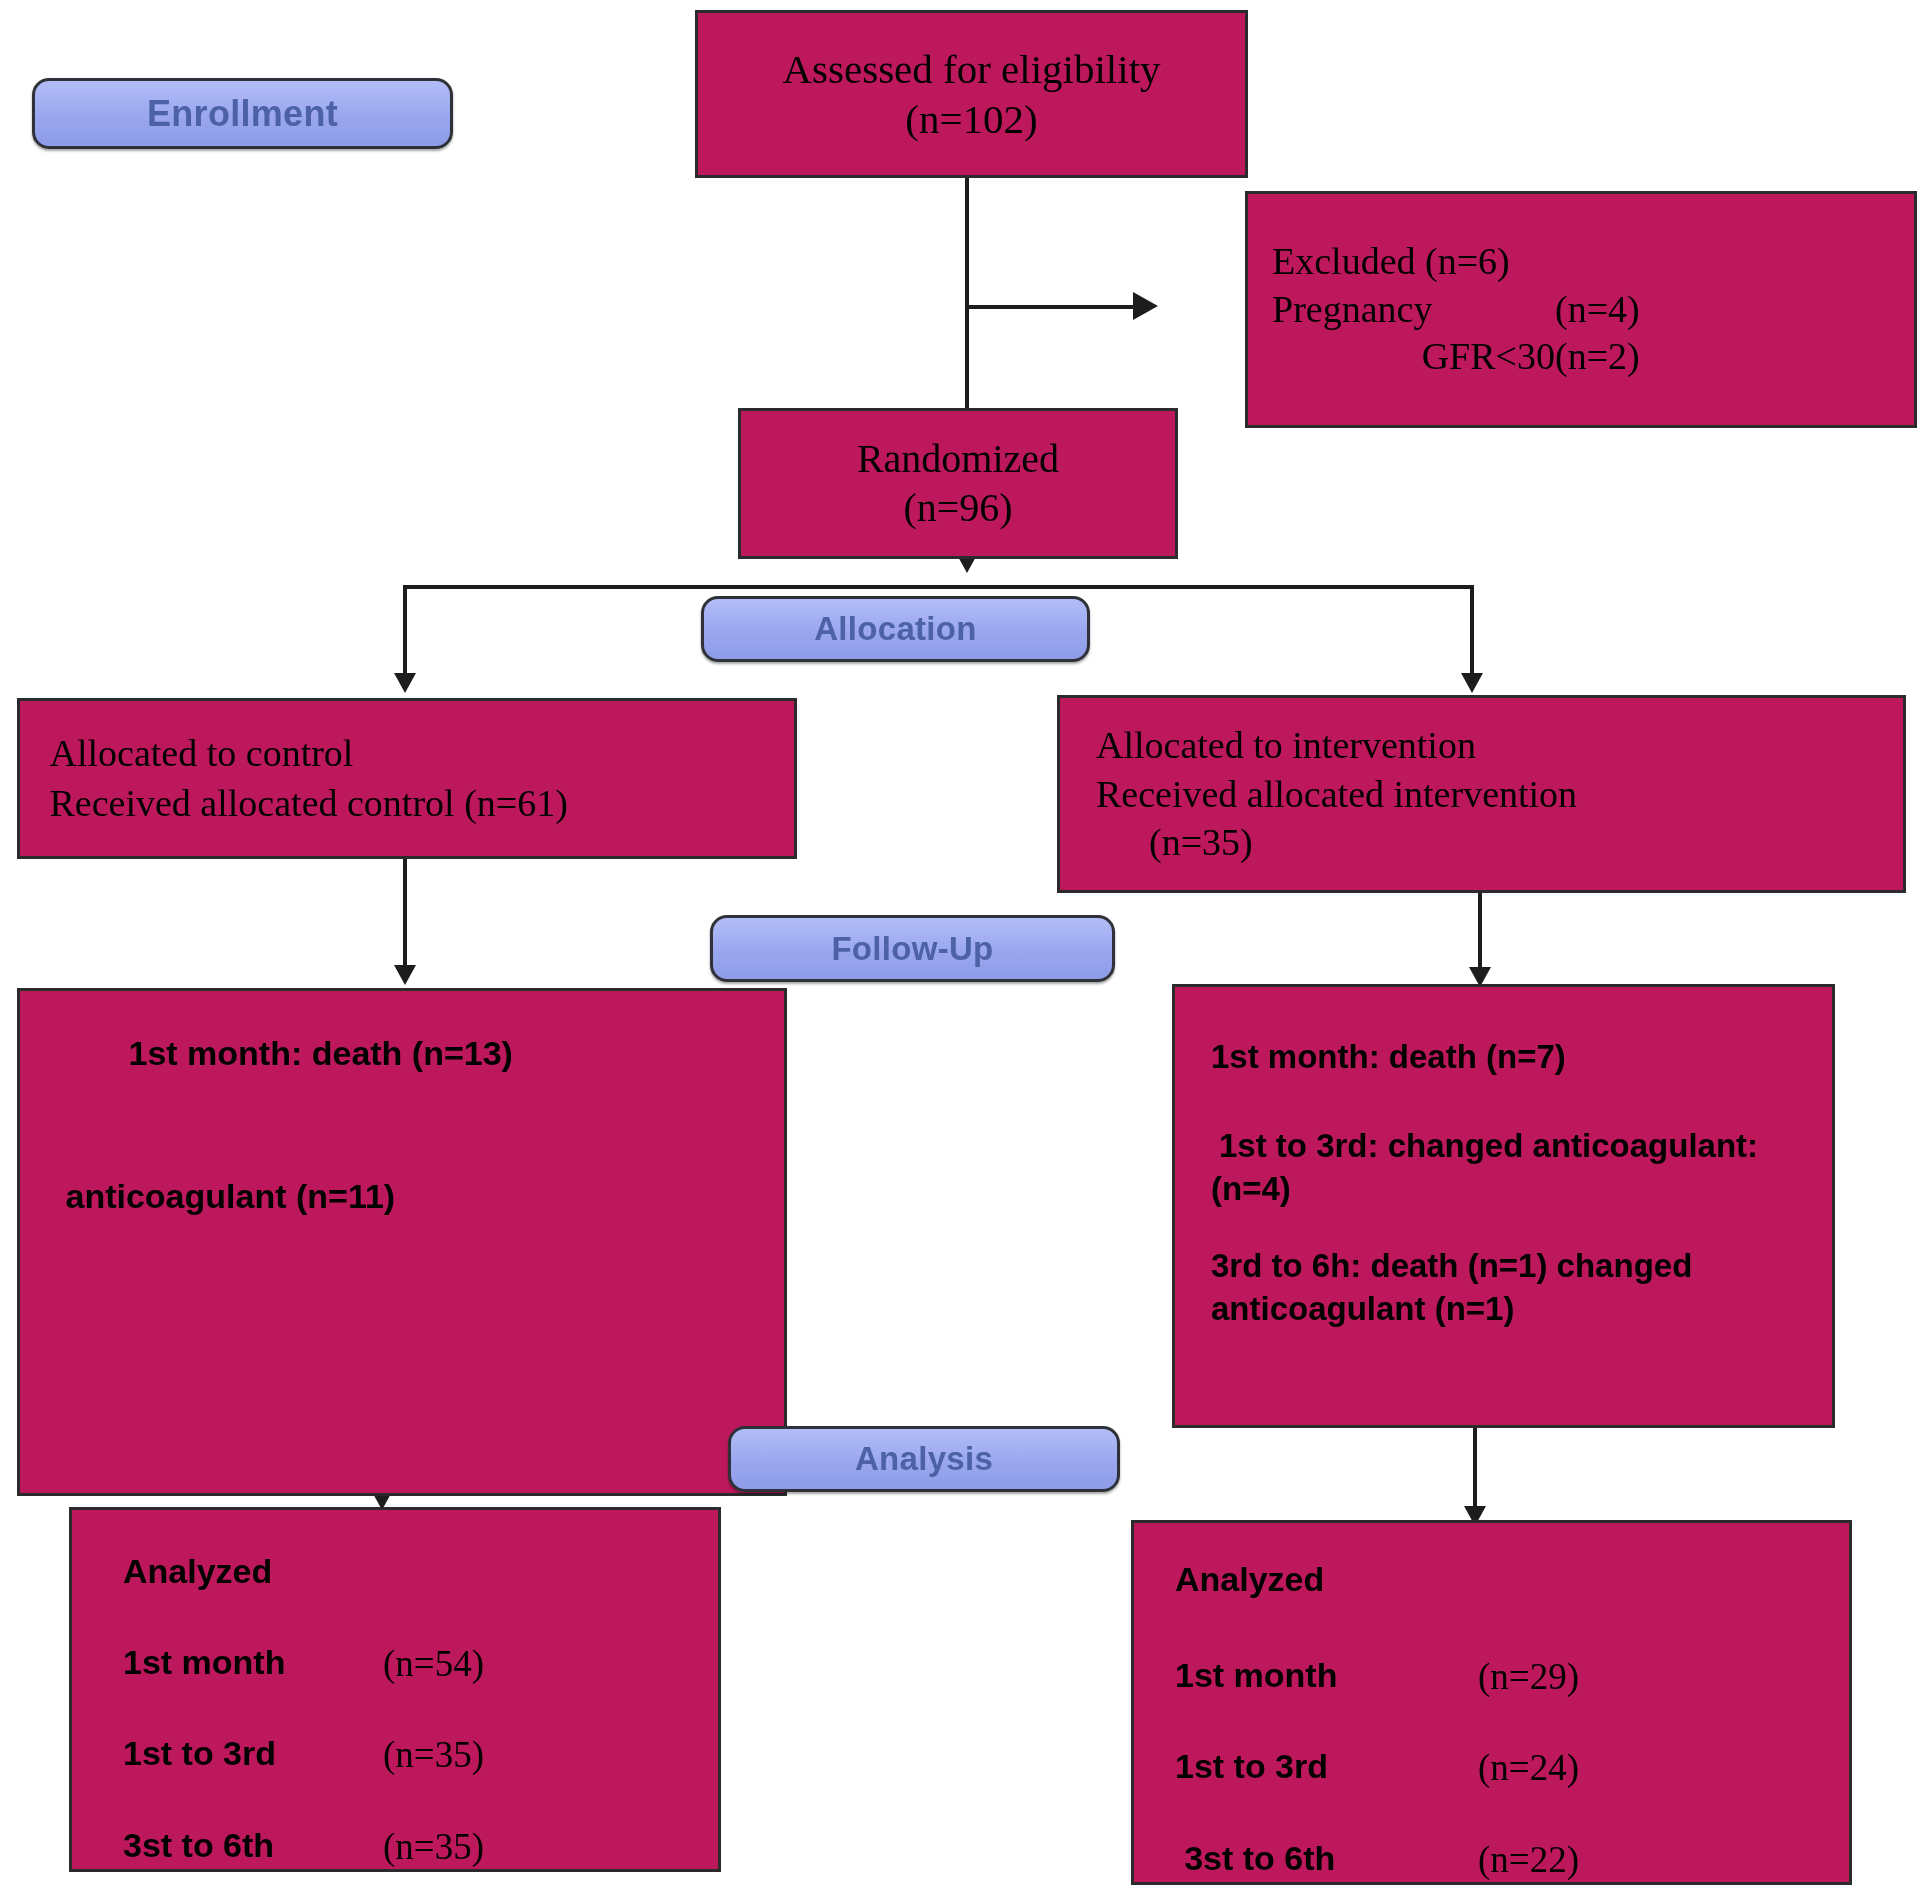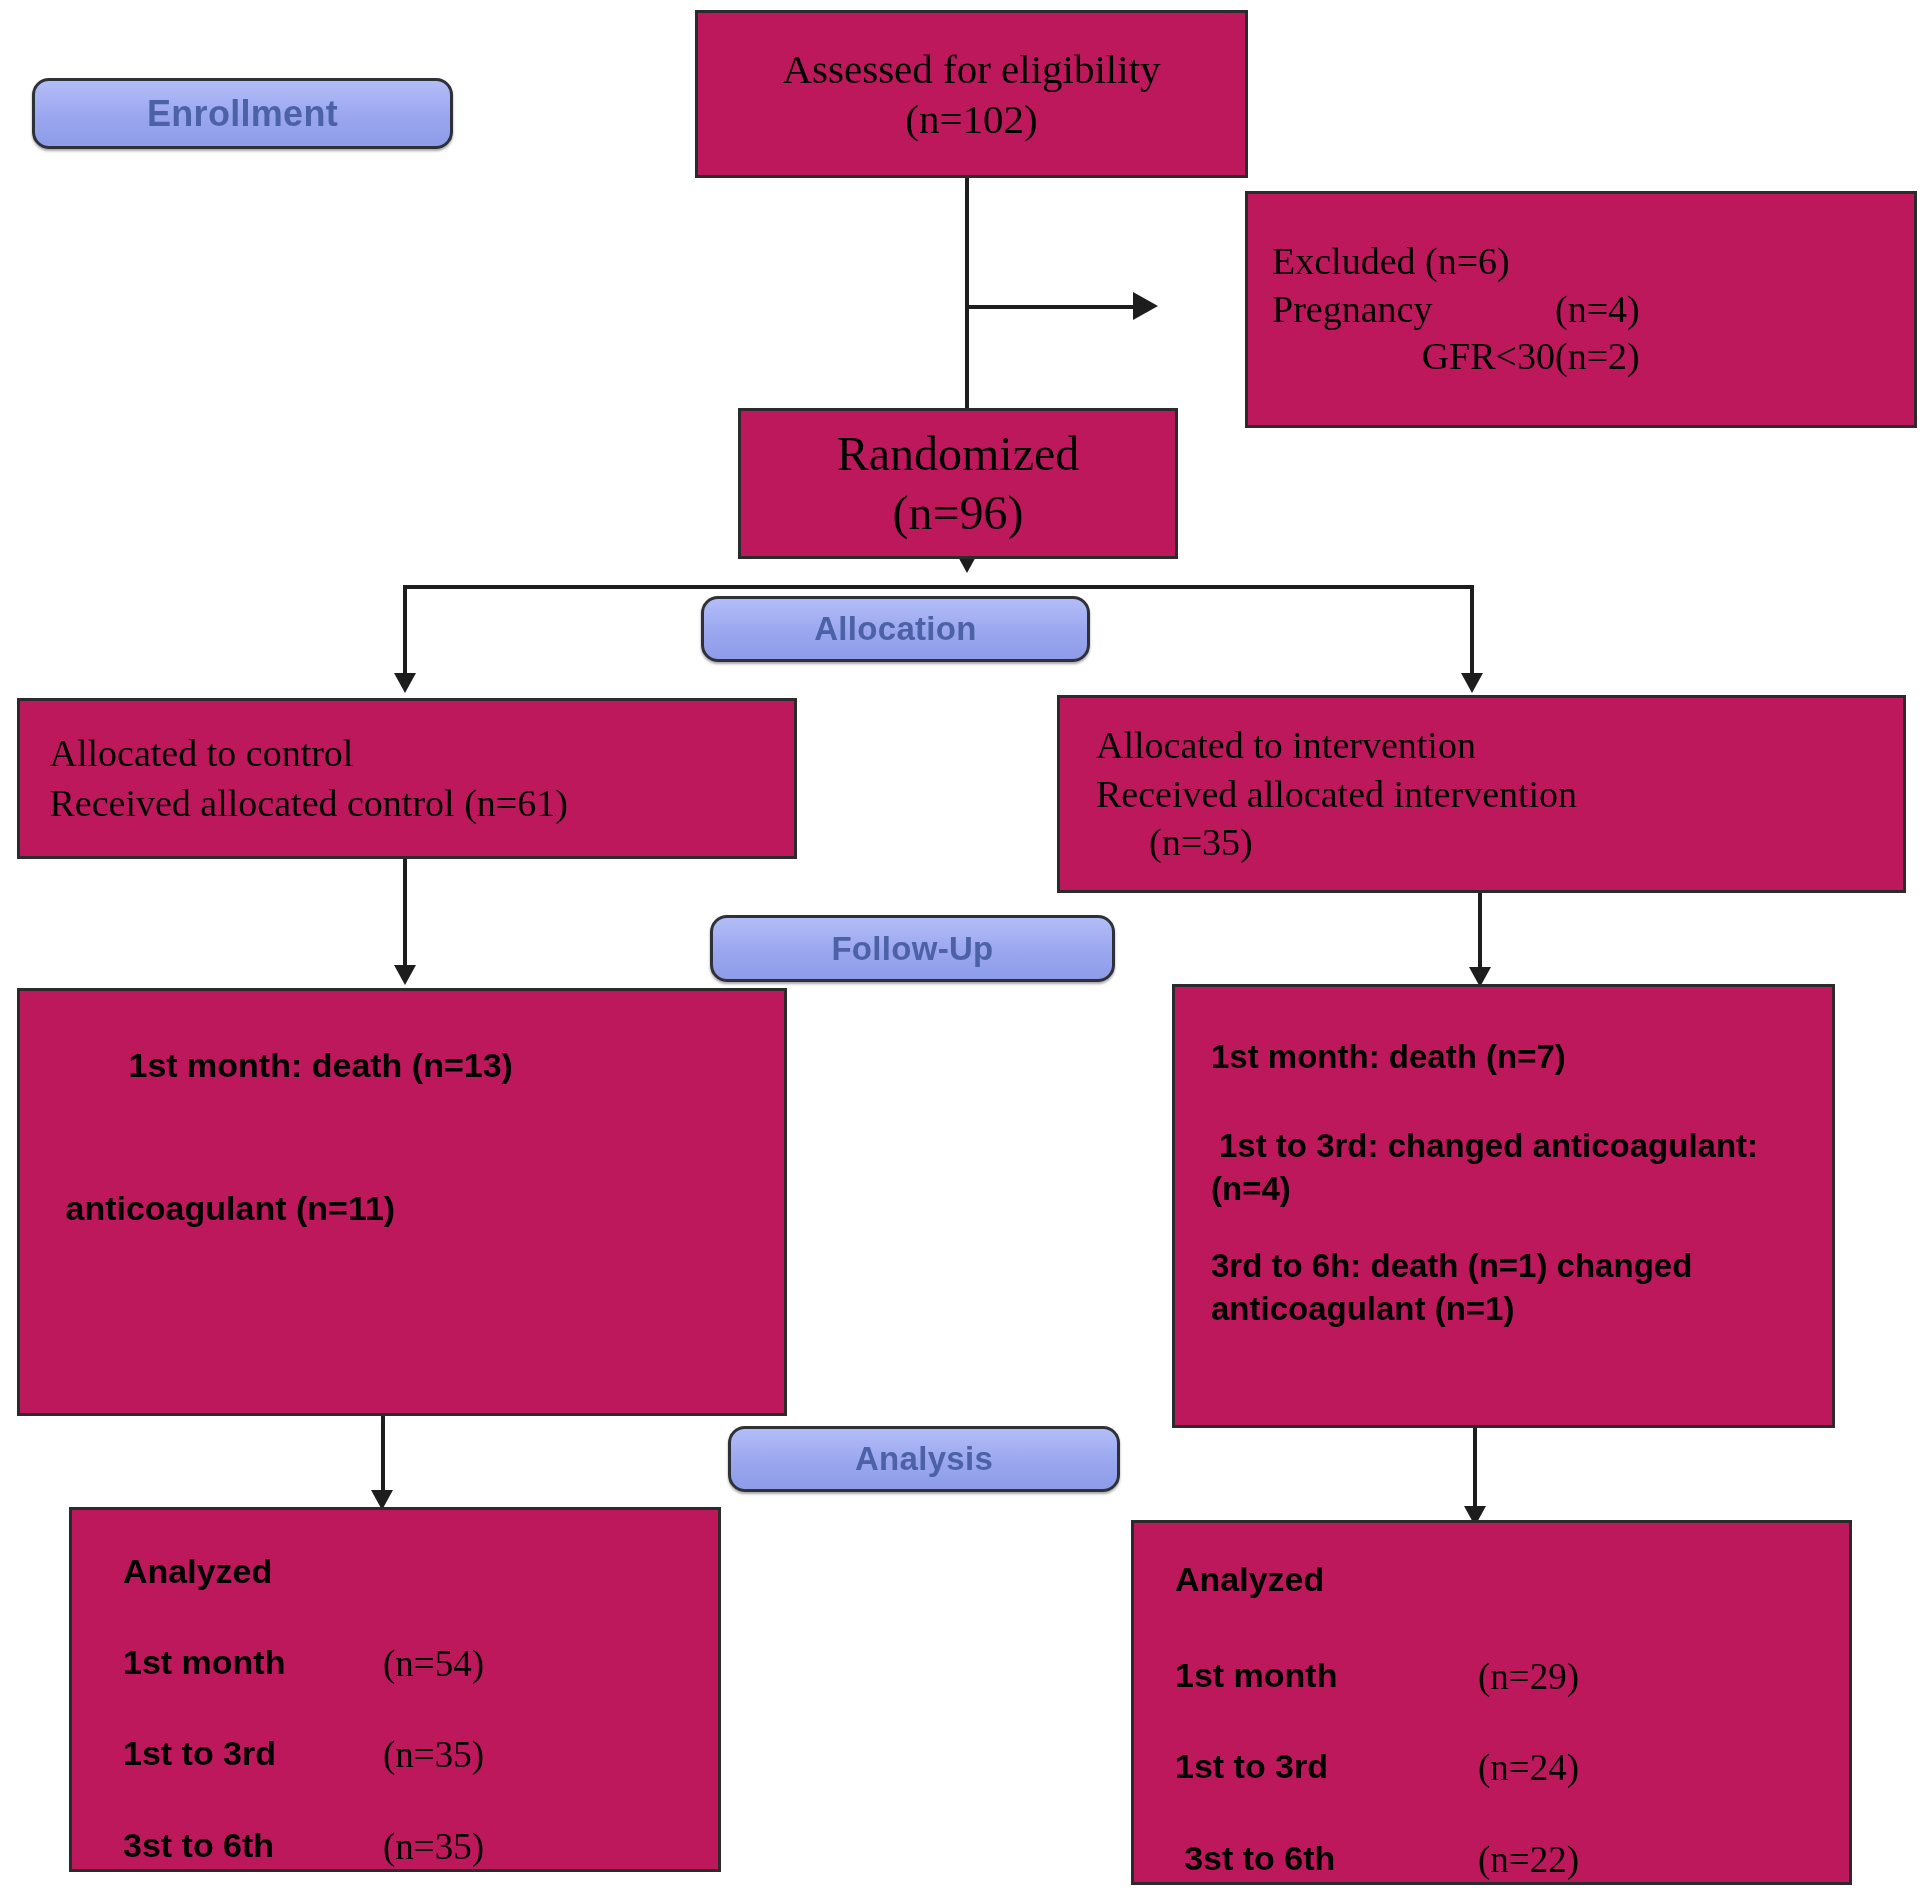--- a/index.html
+++ b/index.html
@@ -114,37 +114,37 @@
     <div style="display:flex;">
       <div class="line" style="width:283px;">Pregnancy</div>
       <div class="line">(n=4)</div>
     </div>
     <div style="display:flex;text-align:right;">
       <div class="line" style="width:283px;">GFR&lt;30</div>
       <div class="line">(n=2)</div>
     </div>
   </div>
 
-  <div class="box box-serif" style="left:738px;top:408px;width:440px;height:151px;justify-content:center;align-items:center;font-size:48px;line-height:1.22;">
+  <div class="box box-serif" style="left:738px;top:408px;width:440px;height:151px;justify-content:center;align-items:center;font-size:40px;line-height:1.22;">
     <div class="line">Randomized</div>
     <div class="line">(n=96)</div>
   </div>
 
   <div class="box box-serif" style="left:16.5px;top:698px;width:780px;height:161px;justify-content:center;padding-left:30px;font-size:38px;line-height:1.3;">
     <div class="line">Allocated to control</div>
     <div class="line">Received allocated control (n=61)</div>
   </div>
 
   <div class="box box-serif" style="left:1057px;top:695px;width:849px;height:198px;justify-content:center;padding-left:36px;font-size:38px;line-height:1.28;">
     <div class="line">Allocated to intervention</div>
     <div class="line">Received allocated intervention</div>
     <div class="line" style="padding-left:53px;">(n=35)</div>
   </div>
 
-  <div class="box box-sans" style="left:16.5px;top:988px;width:770px;height:428px;padding:52px 0 0 109px;font-size:34px;line-height:1.3;">
+  <div class="box box-sans" style="left:16.5px;top:988px;width:770px;height:508px;padding:40px 0 0 109px;font-size:34px;line-height:1.3;">
     <div class="line">1st month: death (n=13)</div>
     <div style="height:99px;"></div>
     <div class="line" style="margin-left:-63px;">anticoagulant (n=11)</div>
   </div>
 
   <div class="box box-sans" style="left:1172px;top:984px;width:663px;height:444px;padding:49px 0 0 36px;font-size:33px;line-height:1.3;">
     <div class="line">1st month: death (n=7)</div>
     <div style="height:46px;"></div>
     <div class="line" style="padding-left:8px;">1st to 3rd: changed anticoagulant:</div>
     <div class="line">(n=4)</div>

